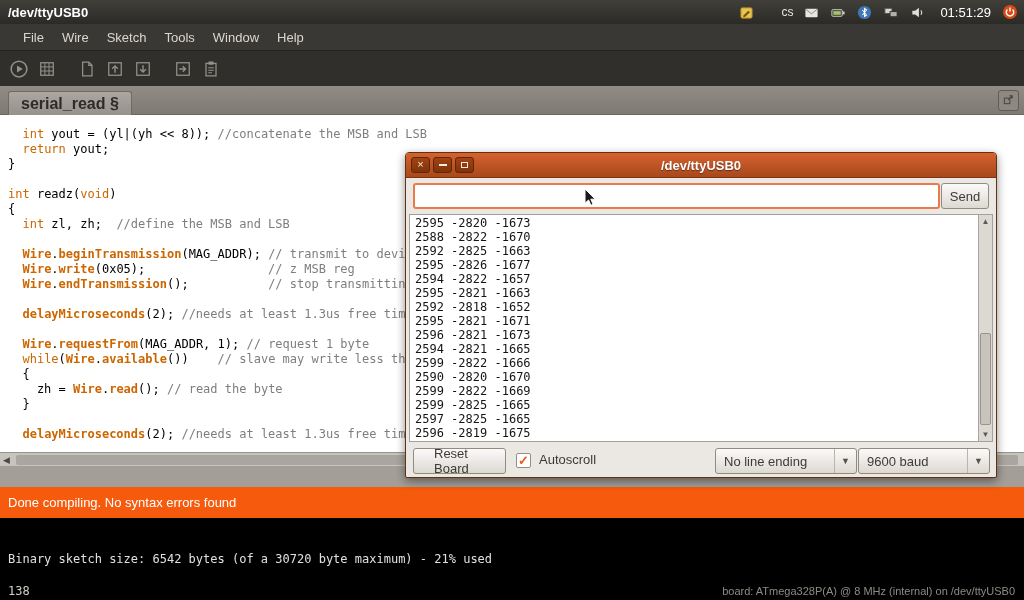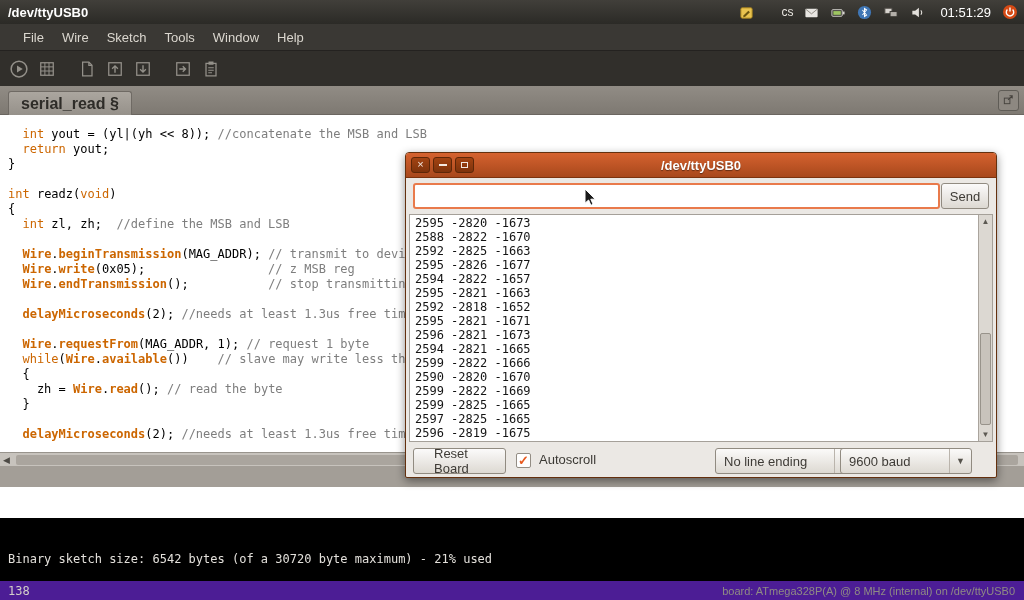--- a/index.html
+++ b/index.html
@@ -53,21 +53,21 @@
 
   
   #statusbar { position:absolute; left:0; top:487px; width:1024px; height:31px; background:#f55a0d;
                color:#ffffff; font-size:13px; display:flex; align-items:center; padding-left:8px; }
 
   
   #console { position:absolute; left:0; top:518px; width:1024px; height:63px; background:#000000; }
   #console-text { position:absolute; left:8px; top:34px; color:#e3e0db; font:12px "DejaVu Sans Mono",monospace; }
 
   
-  #footer { position:absolute; left:0; top:581px; width:1024px; height:19px; background:#4c1d95;
+  #footer { position:absolute; left:0; top:581px; width:1024px; height:19px; background:#000000;
             display:flex; align-items:center; }
   #footer-line { margin-left:8px; color:#d3cfc9; font:12px "DejaVu Sans Mono",monospace; }
   #footer-board { margin-left:auto; margin-right:9px; color:#8f8b84; font-size:11px; }
 
   
   #serial-window { position:absolute; left:405px; top:152px; width:592px; height:326px;
                    background:#ebe8e4; border:1px solid #64300e; border-radius:4px 4px 2px 2px;
                    box-shadow:0 3px 10px rgba(0,0,0,.45); z-index:50; }
   .sw-titlebar { height:25px; background:linear-gradient(#d5622f,#a8481c); border-radius:3px 3px 0 0;
                  border-bottom:1px solid #7c330e; position:relative; display:flex; align-items:center; justify-content:center; }
@@ -100,21 +100,21 @@
   #autoscroll-check { position:absolute; left:110px; top:275px; width:15px; height:15px; background:#ffffff;
                       border:1px solid #938d84; border-radius:2px; color:#e85a1f; font-weight:bold;
                       font-size:13px; line-height:13px; text-align:center; }
   #autoscroll-label { position:absolute; left:133px; top:274px; font-size:13px; color:#3b3934; }
   .combo { position:absolute; top:270px; height:26px; background:linear-gradient(#fbfaf9,#ddd9d2);
            border:1px solid #918b81; border-radius:3px; display:flex; align-items:center; }
   .combo-label { flex:1; padding-left:8px; font-size:13px; color:#3e3b36; white-space:nowrap; overflow:hidden; }
   .combo-arrow { width:22px; height:100%; border-left:1px solid #bab4ac; display:flex; align-items:center;
                  justify-content:center; color:#55524b; font-size:9px; }
   #combo-ending { right:139px; width:142px; }
-  #combo-baud { right:24px; width:132px; }
+  #combo-baud { right:6px; width:132px; }
 
   #mouse-cursor { position:absolute; left:584px; top:188px; z-index:200; pointer-events:none; }
 </style>
 </head>
 <body>
 
 <div id="stage">
 
   <div id="panel">
     <span class="panel-title">/dev/ttyUSB0</span>
@@ -236,20 +236,23 @@
   <div id="editor">
     <div id="code"><div><span class="n">  </span><span class="k">int</span><span class="n"> yout = (yl|(yh &lt;&lt; 8)); </span><span class="c">//concatenate the MSB and LSB</span></div><div><span class="n">  </span><span class="k">return</span><span class="n"> yout;</span></div><div><span class="n">}</span></div><div>&nbsp;</div><div><span class="k">int</span><span class="n"> readz(</span><span class="k">void</span><span class="n">)</span></div><div><span class="n">{</span></div><div><span class="n">  </span><span class="k">int</span><span class="n"> zl, zh;  </span><span class="c">//define the MSB and LSB</span></div><div>&nbsp;</div><div><span class="n">  </span><span class="f">Wire</span><span class="n">.</span><span class="f">beginTransmission</span><span class="n">(MAG_ADDR); </span><span class="c">// transmit to device</span></div><div><span class="n">  </span><span class="f">Wire</span><span class="n">.</span><span class="f">write</span><span class="n">(0x05);                 </span><span class="c">// z MSB reg</span></div><div><span class="n">  </span><span class="f">Wire</span><span class="n">.</span><span class="f">endTransmission</span><span class="n">();           </span><span class="c">// stop transmitting</span></div><div>&nbsp;</div><div><span class="n">  </span><span class="f">delayMicroseconds</span><span class="n">(2); </span><span class="c">//needs at least 1.3us free time</span></div><div>&nbsp;</div><div><span class="n">  </span><span class="f">Wire</span><span class="n">.</span><span class="f">requestFrom</span><span class="n">(MAG_ADDR, 1); </span><span class="c">// request 1 byte</span></div><div><span class="n">  </span><span class="k">while</span><span class="n">(</span><span class="f">Wire</span><span class="n">.</span><span class="f">available</span><span class="n">())    </span><span class="c">// slave may write less than</span></div><div><span class="n">  {</span></div><div><span class="n">    zh = </span><span class="f">Wire</span><span class="n">.</span><span class="f">read</span><span class="n">(); </span><span class="c">// read the byte</span></div><div><span class="n">  }</span></div><div>&nbsp;</div><div><span class="n">  </span><span class="f">delayMicroseconds</span><span class="n">(2); </span><span class="c">//needs at least 1.3us free time</span></div></div>
   </div>
 
   <div id="hscroll">
     <span class="arrow">◀</span>
     <span class="thumb"></span>
   </div>
   <div id="splitter"></div>
 
+  <div id="statusbar">
+    <span>Done compiling. No syntax errors found</span>
+  </div>
 
   <div id="console">
     <div id="console-text">Binary sketch size: 6542 bytes (of a 30720 byte maximum) - 21% used</div>
   </div>
 
   <div id="footer">
     <span id="footer-line">138</span>
     <span id="footer-board">board: ATmega328P(A) @ 8 MHz (internal) on /dev/ttyUSB0</span>
   </div>
 

